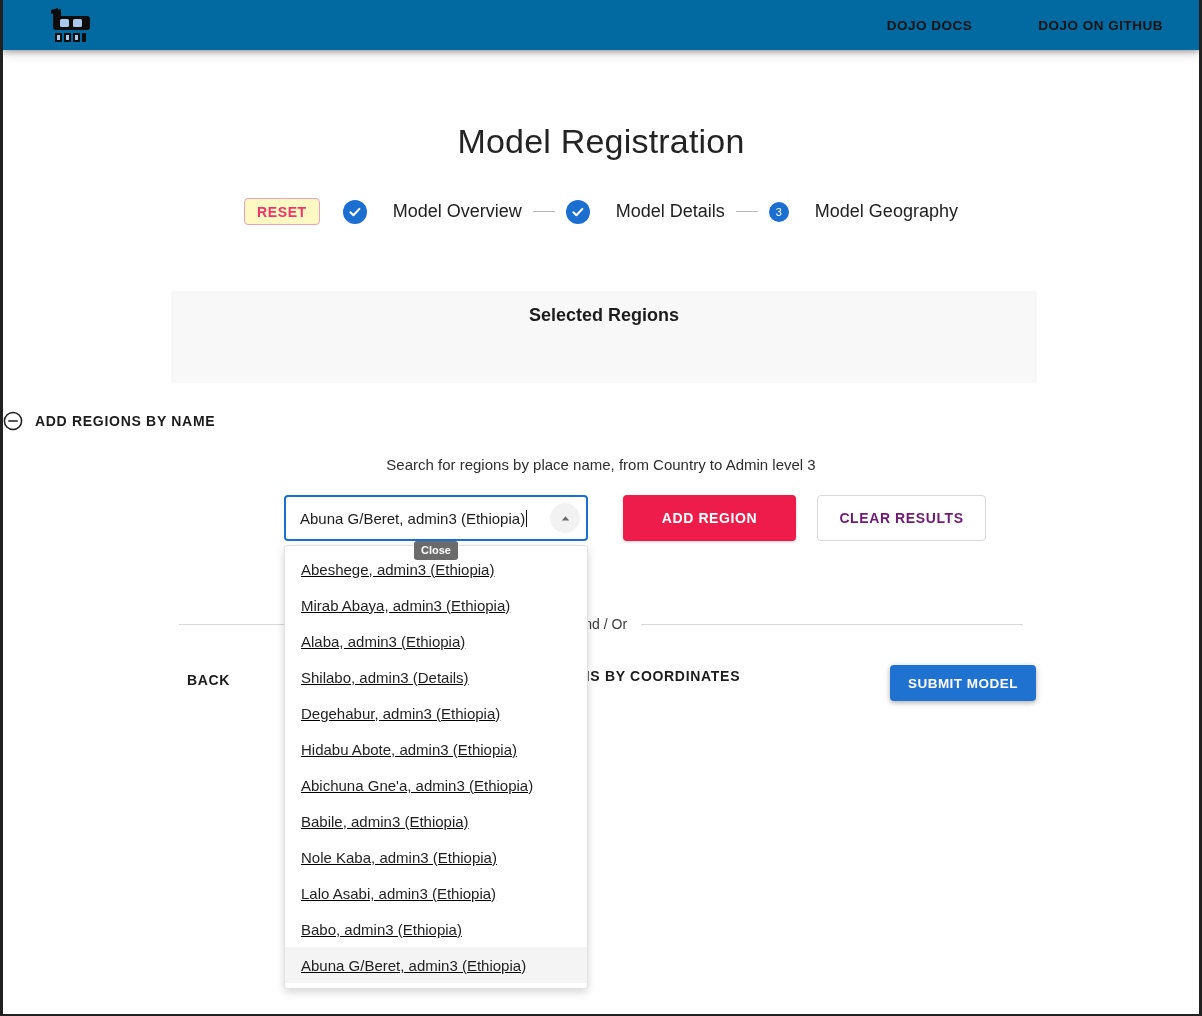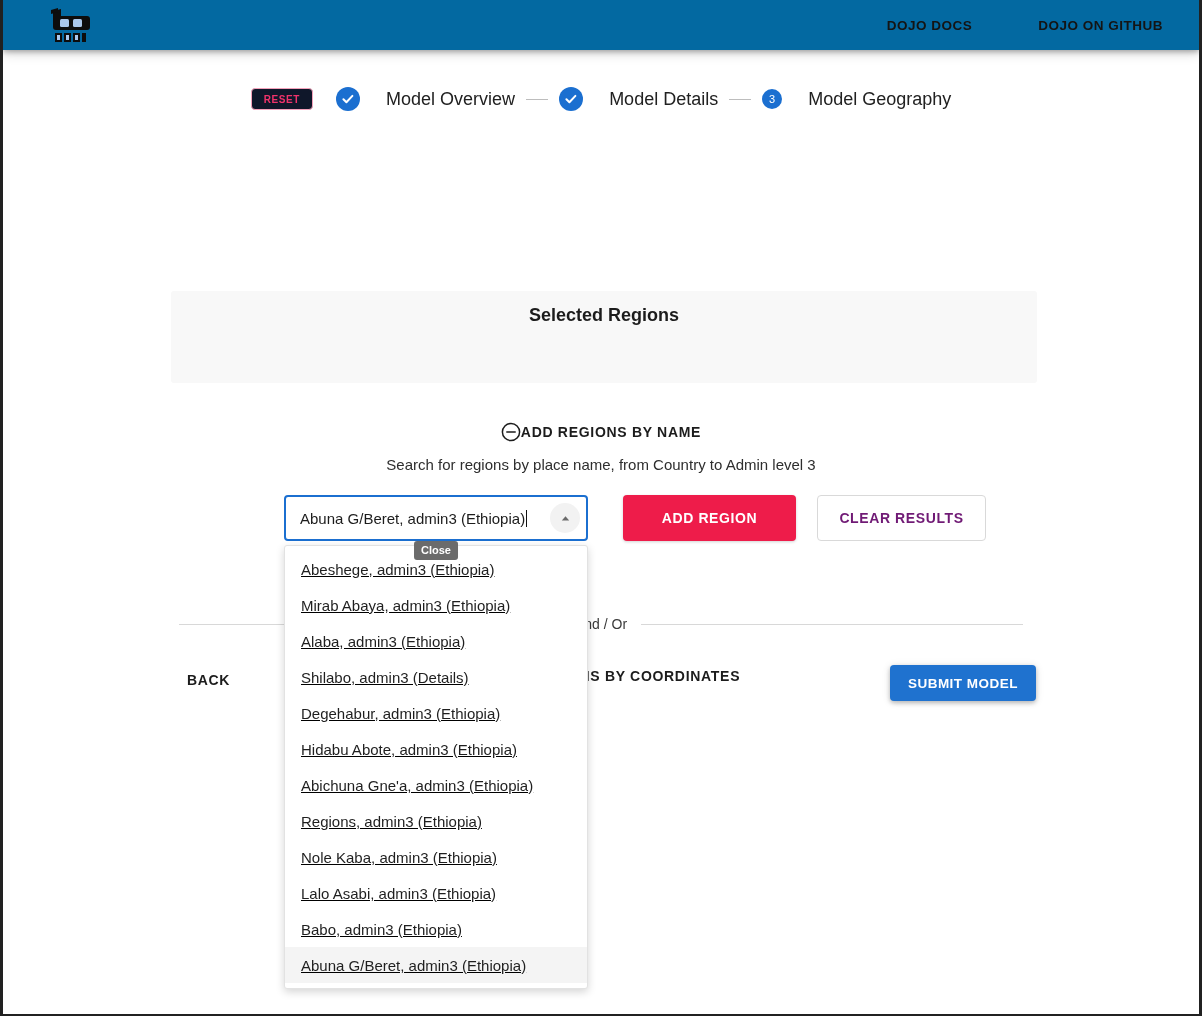--- a/index.html
+++ b/index.html
@@ -74,23 +74,23 @@
   .stepper {
     margin-top: 37px;
     display: flex;
     align-items: center;
     justify-content: center;
     gap: 0;
   }
   .reset-btn {
     border: 1px solid #f3a1ba;
     color: #f0336b;
-    background: #0f172a;
+    background: #fef9c3;
     border-radius: 4px;
-    font-size: 10px;
+    font-size: 14px;
     font-weight: 700;
     letter-spacing: 0.6px;
     padding: 5px 12px 4px;
     margin-right: 23px;
     cursor: pointer;
     font-family: "Liberation Sans", sans-serif;
     text-align: right;
   }
   .step { display: flex; align-items: center; }
   .step-circle {
@@ -139,25 +139,24 @@
     text-align: center;
     font-size: 18px;
     font-weight: 700;
     color: #1c1c1c;
   }
 
   
   .accordion-head {
     position: absolute;
     left: 0; right: 0;
-    top: 372px;
-    display: flex;
-    align-items: center;
-    justify-content: center;
-    gap: 0;
+    top: 361px;
+    display: flex;
+    align-items: center;
+    gap: 12px;
     cursor: pointer;
   }
   .minus-circle { width: 20px; height: 20px; display:block; }
   .accordion-title {
     font-size: 14px;
     font-weight: 700;
     letter-spacing: 0.7px;
     color: #1c1c1c;
   }
 
@@ -379,20 +378,21 @@
         </g>
       </svg>
     </div>
     <div class="navspacer"></div>
     <a class="navlink" href="#">DOJO DOCS</a>
     <a class="navlink" href="#">DOJO ON GITHUB</a>
   </div>
 
   <div class="page">
 
+    <h1 class="page-title">Model Registration</h1>
 
     <div class="stepper">
       <button class="reset-btn">RESET</button>
 
       <div class="step">
         <span class="step-circle">
           <svg width="16" height="16" viewBox="0 0 16 16">
               <path d="M3.4 8.2 L6.4 11.2 L12.4 4.9" stroke="#fff" stroke-width="2" fill="none" stroke-linecap="round" stroke-linejoin="round"></path>
             </svg>
         </span>
@@ -469,21 +469,21 @@
     </div>
 
     <div class="dropdown" id="dropdown">
         <div class="dd-option">Abeshege, admin3 (Ethiopia)</div>
         <div class="dd-option">Mirab Abaya, admin3 (Ethiopia)</div>
         <div class="dd-option">Alaba, admin3 (Ethiopia)</div>
         <div class="dd-option">Shilabo, admin3 (Details)</div>
         <div class="dd-option">Degehabur, admin3 (Ethiopia)</div>
         <div class="dd-option">Hidabu Abote, admin3 (Ethiopia)</div>
         <div class="dd-option">Abichuna Gne'a, admin3 (Ethiopia)</div>
-        <div class="dd-option">Regions, admin3 (Ethiopia)</div>
+        <div class="dd-option">Babile, admin3 (Ethiopia)</div>
         <div class="dd-option">Nole Kaba, admin3 (Ethiopia)</div>
         <div class="dd-option">Lalo Asabi, admin3 (Ethiopia)</div>
         <div class="dd-option">Babo, admin3 (Ethiopia)</div>
         <div class="dd-option highlight">Abuna G/Beret, admin3 (Ethiopia)</div>
       </div>
 
   </div>
 </div>
 
 </body></html>

